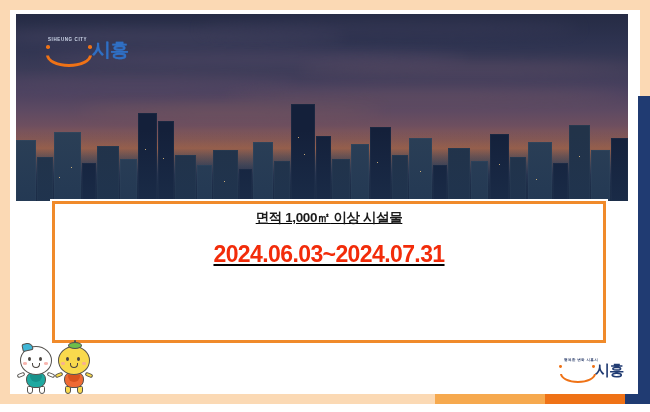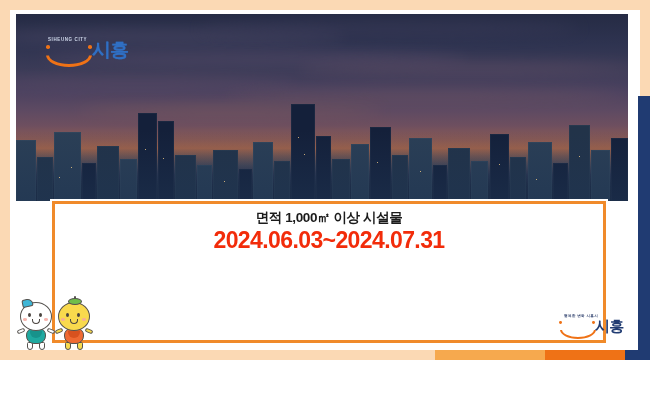--- a/index.html
+++ b/index.html
@@ -4,21 +4,21 @@
 <style>
   html,body{margin:0;padding:0;}
   body{
     width:650px;height:412px;overflow:hidden;
     font-family:"Liberation Sans","DejaVu Sans",sans-serif;
     background:#ffffff;
   }
 
   
   .poster{
-    position:relative;width:650px;height:360px;
+    position:relative;width:650px;height:404px;
     background:#ffffff;overflow:hidden;
   }
 
   
   .frame-outer{
     position:absolute;left:0;top:0;width:650px;height:412px;
     box-sizing:border-box;
     border:10px solid #fbd9b4;
     background:transparent;pointer-events:none;z-index:6;
   }
@@ -131,38 +131,38 @@
     position:absolute;left:52px;top:201px;width:554px;height:142px;
     background:#ffffff;z-index:5;
     box-sizing:border-box;
     border:3px solid #f08a2a;
     box-shadow:0 0 0 2px #ffffff;
   }
   .panel-inner{
     position:absolute;left:0;top:0;width:100%;height:100%;
     box-sizing:border-box;border:2px solid #ffffff;
     display:flex;flex-direction:column;align-items:center;
-    justify-content:flex-start;padding-top:5px;
+    justify-content:flex-start;padding-top:5px;text-decoration:underline;
   }
   .eyebrow{
     font-size:13.5px;font-weight:bold;color:#1b1b1b;
     letter-spacing:-0.4px;line-height:1.1;
     white-space:nowrap;
   }
   .headline{
     font-size:30px;font-weight:bold;color:#1f4e9c;
     letter-spacing:-1.6px;line-height:1.12;
     white-space:nowrap;margin-top:1px;
     text-shadow:1px 1px 0 rgba(0,0,0,.10);
   }
   .headline.l2{margin-top:-1px;}
   .dates{
     font-size:23px;font-weight:bold;color:#f22c0a;
     letter-spacing:-0.6px;line-height:1.1;
-    white-space:nowrap;margin-top:2px;
+    white-space:nowrap;margin-top:16px;
   }
 
   
   .mascots{
     position:absolute;left:14px;bottom:10px;width:96px;height:54px;z-index:5;
   }
   .mascot{position:absolute;bottom:0;width:40px;height:52px;}
   .m-white{left:2px;}
   .m-yellow{left:40px;}
   .head{

